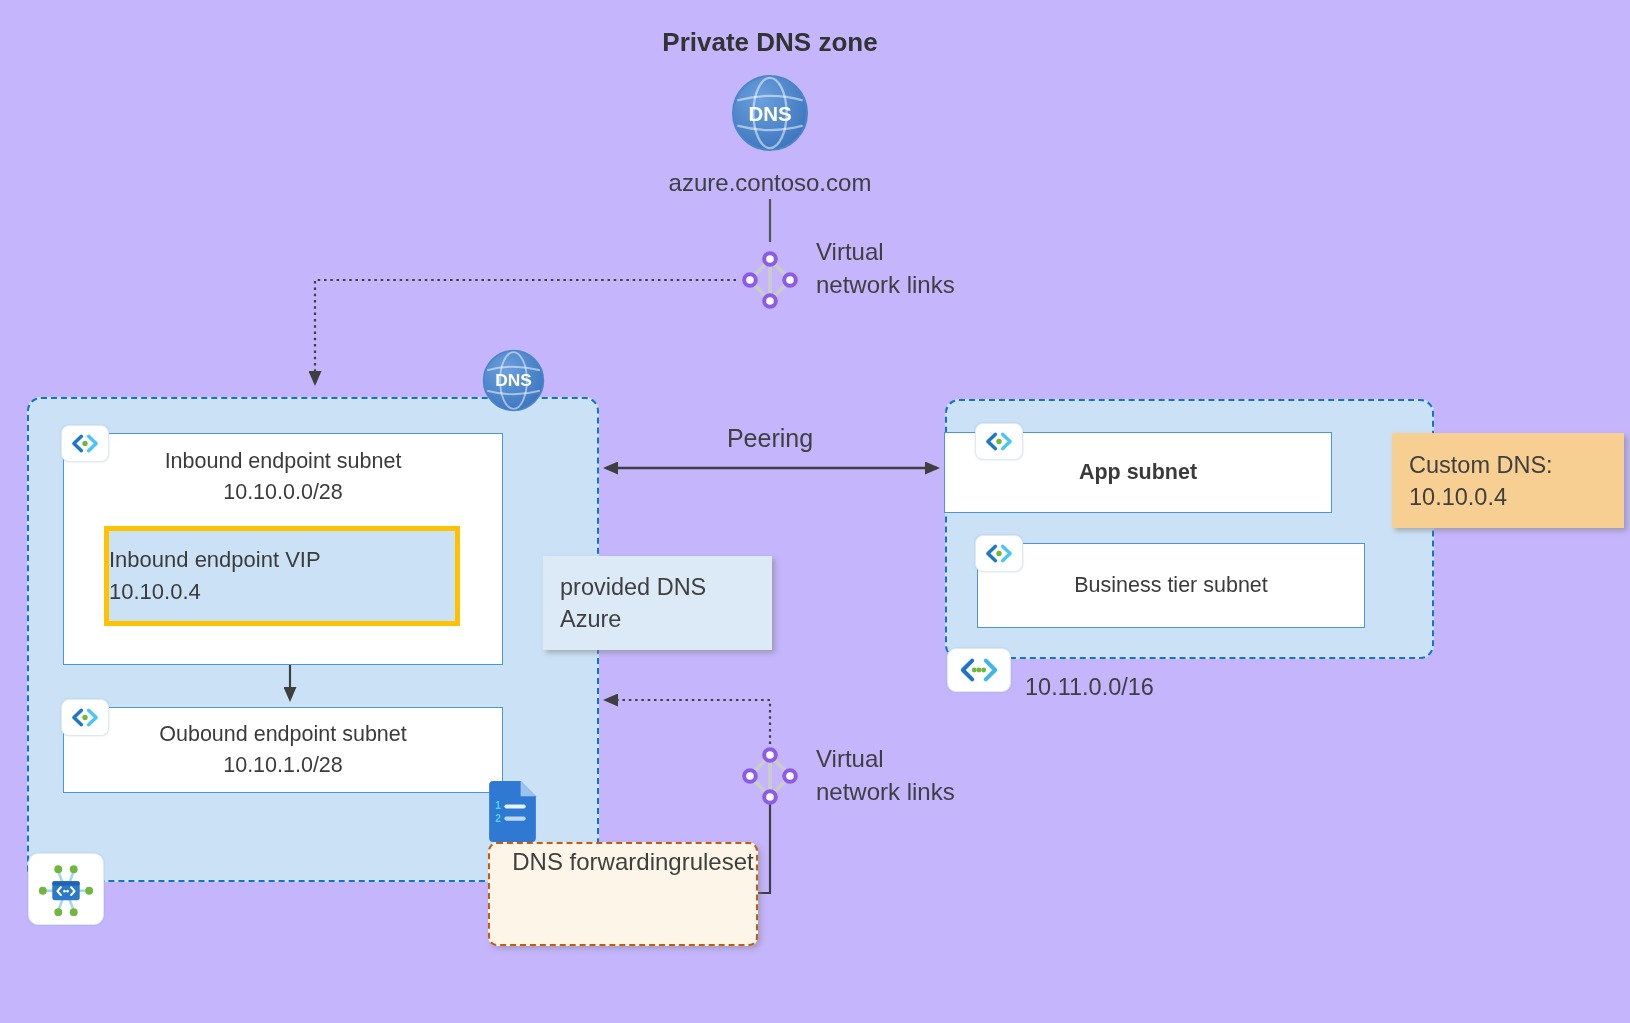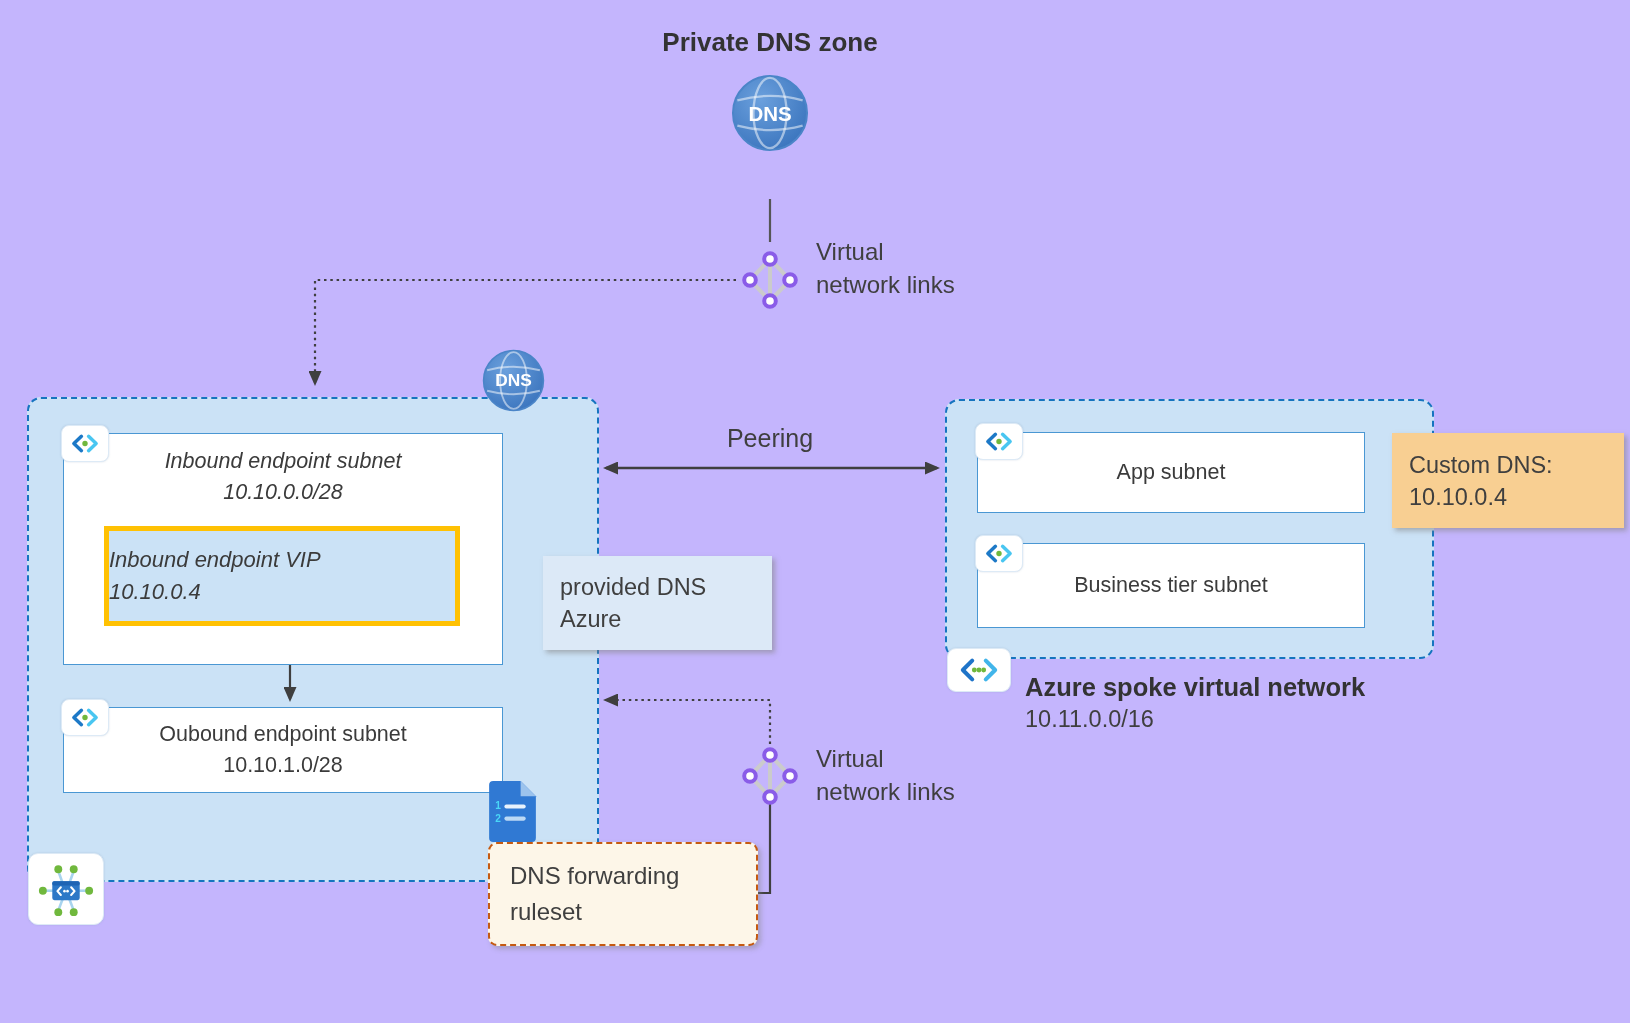--- a/index.html
+++ b/index.html
@@ -18,21 +18,21 @@
   }
 
   
   .subnet-box {
     background:#ffffff;
     border:1px solid var(--subnet_border);
     z-index:3;
     display:flex; flex-direction:column; align-items:center; justify-content:center;
     text-align:center; font-size:21.5px; line-height:31px; color:#3b3b3b;
   }
-  .subnet-box.top-align { justify-content:flex-start; padding-top:12px;font-style:italic; }
+  .subnet-box.top-align { justify-content:flex-start; padding-top:12px; }
 
   .vip-box {
     position:absolute;
     background:var(--vnet_fill);
     border:5px solid var(--vip_border);
     display:flex; flex-direction:column; align-items:flex-start; justify-content:center;
     text-align:center; font-size:22px; line-height:32px;
   }
 
   .float-label {
@@ -42,21 +42,21 @@
     box-shadow:3px 3px 5px rgba(130,130,130,.55);
   }
   .provided-dns { background:var(--provided_dns_fill); }
   .custom-dns  { background:var(--custom_dns_fill); }
 
   .ruleset-box {
     z-index:5;
     background:var(--ruleset_fill);
     border:2.5px dashed var(--ruleset_border);
     border-radius:9px;
-    display:flex; flex-direction:column; justify-content:center;
+    display:flex; justify-content:center;
     font-size:24px; line-height:36px; padding-left:20px;
     box-shadow:3px 3px 5px rgba(130,130,130,.45);
   }
 
   .icon-plate {
     position:absolute; background:#ffffff; border:1px solid #ddeaf6;
     border-radius:8px; z-index:5;
     display:flex; align-items:center; justify-content:center;
     box-shadow:0 0 2px rgba(120,150,180,.35);
   }
@@ -110,20 +110,21 @@
           <stop offset="100%" stop-color="#3a74bd"></stop>
       </radialGradient>
     </defs>
     <circle cx="40" cy="40" r="38" fill="url(#gg1)" stroke="#4b85c8" stroke-width="2"></circle>
     <ellipse cx="40" cy="40" rx="17" ry="36" fill="none" stroke="rgba(255,255,255,.5)" stroke-width="2.4"></ellipse>
     <path d="M6.5,27 Q40,18 73.5,27" fill="none" stroke="rgba(255,255,255,.5)" stroke-width="2.4"></path>
     <path d="M6.5,53 Q40,62 73.5,53" fill="none" stroke="rgba(255,255,255,.5)" stroke-width="2.4"></path>
     <text x="40" y="48" text-anchor="middle" font-size="21" font-weight="600" fill="#ffffff" font-family="Liberation Sans, sans-serif">DNS</text>
   </svg>
 
+  <div class="abs center-text domain-text" style="left:620px; top:169px; width:300px;">azure.contoso.com</div>
 
   <svg class="abs icon-svg" style="left:742px; top:250px;" width="56" height="60" viewBox="0 0 56 60">
     <g stroke="#cbcbcb" stroke-width="4">
       <line x1="28" y1="9" x2="8" y2="30"></line>
         <line x1="28" y1="9" x2="48" y2="30"></line>
       <line x1="8" y1="30" x2="28" y2="51"></line>
         <line x1="48" y1="30" x2="28" y2="51"></line>
       <line x1="28" y1="9" x2="28" y2="51"></line>
     </g>
     <g fill="#ffffff" stroke="#8a5ce8" stroke-width="4">
@@ -244,21 +245,21 @@
         <circle cx="28" cy="51" r="5.8"></circle>
     </g>
   </svg>
   <div class="abs side-label" style="left:816px; top:742px;">
     <div>Virtual</div>
     <div>network links</div>
   </div>
 
   <div class="abs vnet" style="left:945px; top:399px; width:485px; height:256px;"></div>
 
-  <div class="abs subnet-box" style="left:977px; top:432px; width:386px; height:79px;">
+  <div class="abs subnet-box" style="left:944px; top:432px; width:386px; height:79px;font-weight:bold;">
     <div>App subnet</div>
   </div>
   <div class="icon-plate" style="left:975px; top:423px; width:46px; height:35px;">
     <svg width="40" height="27" viewBox="0 0 46 34">
       <polyline points="18.5,8 9,17 18.5,26" fill="none" stroke="#1d79c7" stroke-width="4.4" stroke-linecap="round" stroke-linejoin="round"></polyline>
       <polyline points="27.5,8 37,17 27.5,26" fill="none" stroke="#49c6f1" stroke-width="4.4" stroke-linecap="round" stroke-linejoin="round"></polyline>
       <circle cx="23" cy="17" r="3.4" fill="#70b83d"></circle>
     </svg>
   </div>
 
@@ -283,17 +284,16 @@
       <polyline points="23,9 12,20 23,31" fill="none" stroke="#1f74c8" stroke-width="4.8" stroke-linecap="round" stroke-linejoin="round"></polyline>
       <polyline points="39,9 50,20 39,31" fill="none" stroke="#41b5ea" stroke-width="4.8" stroke-linecap="round" stroke-linejoin="round"></polyline>
       <g fill="#70b83d">
         <circle cx="25.5" cy="20" r="2.9"></circle>
           <circle cx="31" cy="20" r="2.9"></circle>
           <circle cx="36.5" cy="20" r="2.9"></circle>
       </g>
     </svg>
   </div>
   <div class="abs net-label" style="left:1025px; top:671px;">
-    <div class="bold">Azure spoke virtual network</div>
     <div class="cidr">10.11.0.0/16</div>
   </div>
 
 </div>
 
 </body></html>

